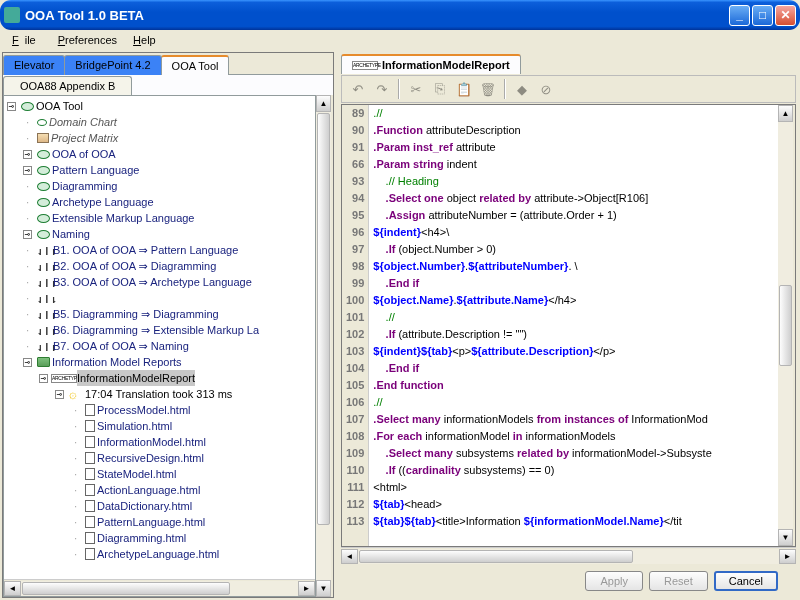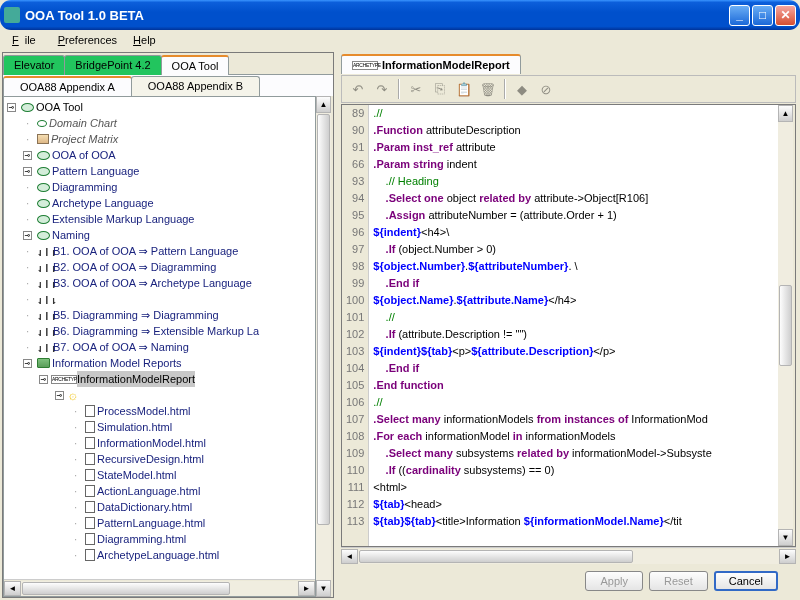--- a/index.html
+++ b/index.html
@@ -13,21 +13,21 @@
 .winbtn.close { background: linear-gradient(to bottom, #f5a6a0, #d64f30); }
 
 .menubar { height: 20px; background: #ece9d8; display: flex; align-items: center; padding: 0 6px; gap: 4px; }
 .menubar span { padding: 2px 6px; }
 .menubar span u { text-decoration: underline; }
 
 .content { height: 550px; display: flex; padding: 2px; gap: 0; }
 
 .leftpanel { width: 332px; display: flex; flex-direction: column; border: 1px solid #7a7a7a; background: #ece9d8; }
 .tabs1 { display: flex; background: #ece9d8; padding-top: 2px; }
-.tab { padding: 3px 10px; border: 1px solid #919b9c; border-bottom: none; background: #22c55e; margin-right: -1px; border-radius: 3px 3px 0 0; position: relative; }
+.tab { padding: 3px 10px; border: 1px solid #919b9c; border-bottom: none; background: #3b82f6; margin-right: -1px; border-radius: 3px 3px 0 0; position: relative; }
 .tab.active { background: #fcfcfe; z-index: 2; border-top: 2px solid #e68b2c;}
 .subtabs { display: flex; background: #fcfcfe; border-top: 1px solid #919b9c; margin-top: -1px; padding-top: 1px;}
 .subtab { padding: 3px 16px; border: 1px solid #919b9c; border-bottom: none; background: #f5f4ea; margin-right: -1px; border-radius: 3px 3px 0 0; }
 .subtab.active { background: #fcfcfe; border-top: 2px solid #e68b2c; }
 
 .tree { flex: 1; background: white; border: 1px solid #919b9c; margin: 0; overflow: hidden; position: relative; padding: 2px 0 0 0;}
 .tree-scroll { overflow: hidden; height: 100%; }
 .node { white-space: nowrap; padding: 0px 0; display: flex; align-items: center; height: 16px; line-height: 16px;}
 .node .toggle { width: 9px; height: 9px; border: 1px solid #888; display: inline-flex; align-items: center; justify-content: center; font-size: 9px; line-height: 7px; margin: 0 3px; background: white; font-family: monospace;}
 .node .spacer { display: inline-block; }
@@ -57,21 +57,21 @@
 .rightpanel { flex: 1; display: flex; flex-direction: column; margin-left: 5px;}
 .editortab { display: flex; padding: 2px 2px 0 2px; }
 .editortab .tab { display: flex; align-items: center; gap: 4px; }
 
 .toolbar { height: 28px; background: #ece9d8; border: 1px solid #bbb; margin: 1px 2px; display: flex; align-items: center; padding: 0 4px; gap: 0;}
 .tbtn { width: 24px; height: 22px; display: flex; align-items: center; justify-content: center; opacity: 0.4; font-size: 13px;}
 .tsep { width: 2px; height: 20px; border-left: 1px solid #aaa; border-right: 1px solid #fff; margin: 0 4px;}
 
 .editor-wrap { flex: 1; display: flex; border: 1px solid #7a7a7a; margin: 0 2px; background: white; overflow: hidden; position: relative;}
 .editor { flex: 1; font-family: 'Courier New', monospace; font-size: 12px; line-height: 17px; overflow: hidden; display: flex;}
-.gutter { background: #ece9d8; border-right: 1px solid #ccc; text-align: right; padding: 0 4px; color: #777; }
+.gutter { background: #ece9d8; border-right: 1px solid #ccc; text-align: right; padding: 0 4px; color: #777; font-weight: bold; }
 .code { padding: 0 4px; white-space: pre; }
 .kw { color: #0000ff; font-weight: bold; }
 .kw2 { color: #7a007a; font-weight: bold; }
 .com { color: #008000; }
 .code-line { height: 17px; }
 
 .buttons { height: 34px; display: flex; align-items: center; justify-content: flex-end; padding: 0 20px; gap: 6px; }
 .btn2 { padding: 3px 14px; border: 1px solid #888; background: linear-gradient(#fdfdfd, #e5e5e5); border-radius: 3px;}
 .btn2:disabled { color: #999; }
 .btn2.focus { border: 2px solid #3169c6; padding: 2px 13px; }
@@ -96,21 +96,20 @@
 </div>
 
 <div class="content">
   <div class="leftpanel">
     <div class="tabs1">
       <div class="tab">Elevator</div>
       <div class="tab">BridgePoint 4.2</div>
       <div class="tab active">OOA Tool</div>
     </div>
     <div class="subtabs">
-      <div class="subtab active">OOA88 Appendix A</div>
       <div class="subtab">OOA88 Appendix B</div>
     </div>
     <div class="tree-with-scroll">
       <div class="tree">
         <div class="tree-scroll" id="tree-scroll">
             <div class="node">
               <span class="spacer" style="width:0px"></span>
               <span class="toggle">⊸</span>
               <span class="ico ico-oval"></span>
               <span class="black ">OOA Tool</span>
@@ -213,20 +212,21 @@
             <div class="node">
               <span class="spacer" style="width:32px"></span>
               <span class="toggle">⊸</span>
               <span class="ico-arch">ARCHETYPE</span> 
               <span class="black selected">InformationModelReport</span>
             </div>
             <div class="node">
               <span class="spacer" style="width:48px"></span>
               <span class="toggle">⊸</span>
               <span class="ico ico-gear">۞</span>
+              <span class="black ">17:04 Translation took 313 ms</span>
             </div>
             <div class="node">
               <span class="spacer" style="width:64px"></span>
               <span style="width:15px;display:inline-block;text-align:center;color:#aaa">·</span>
               <span class="ico ico-file"></span>
               <span class="blue ">ProcessModel.html</span>
             </div>
             <div class="node">
               <span class="spacer" style="width:64px"></span>
               <span style="width:15px;display:inline-block;text-align:center;color:#aaa">·</span>

